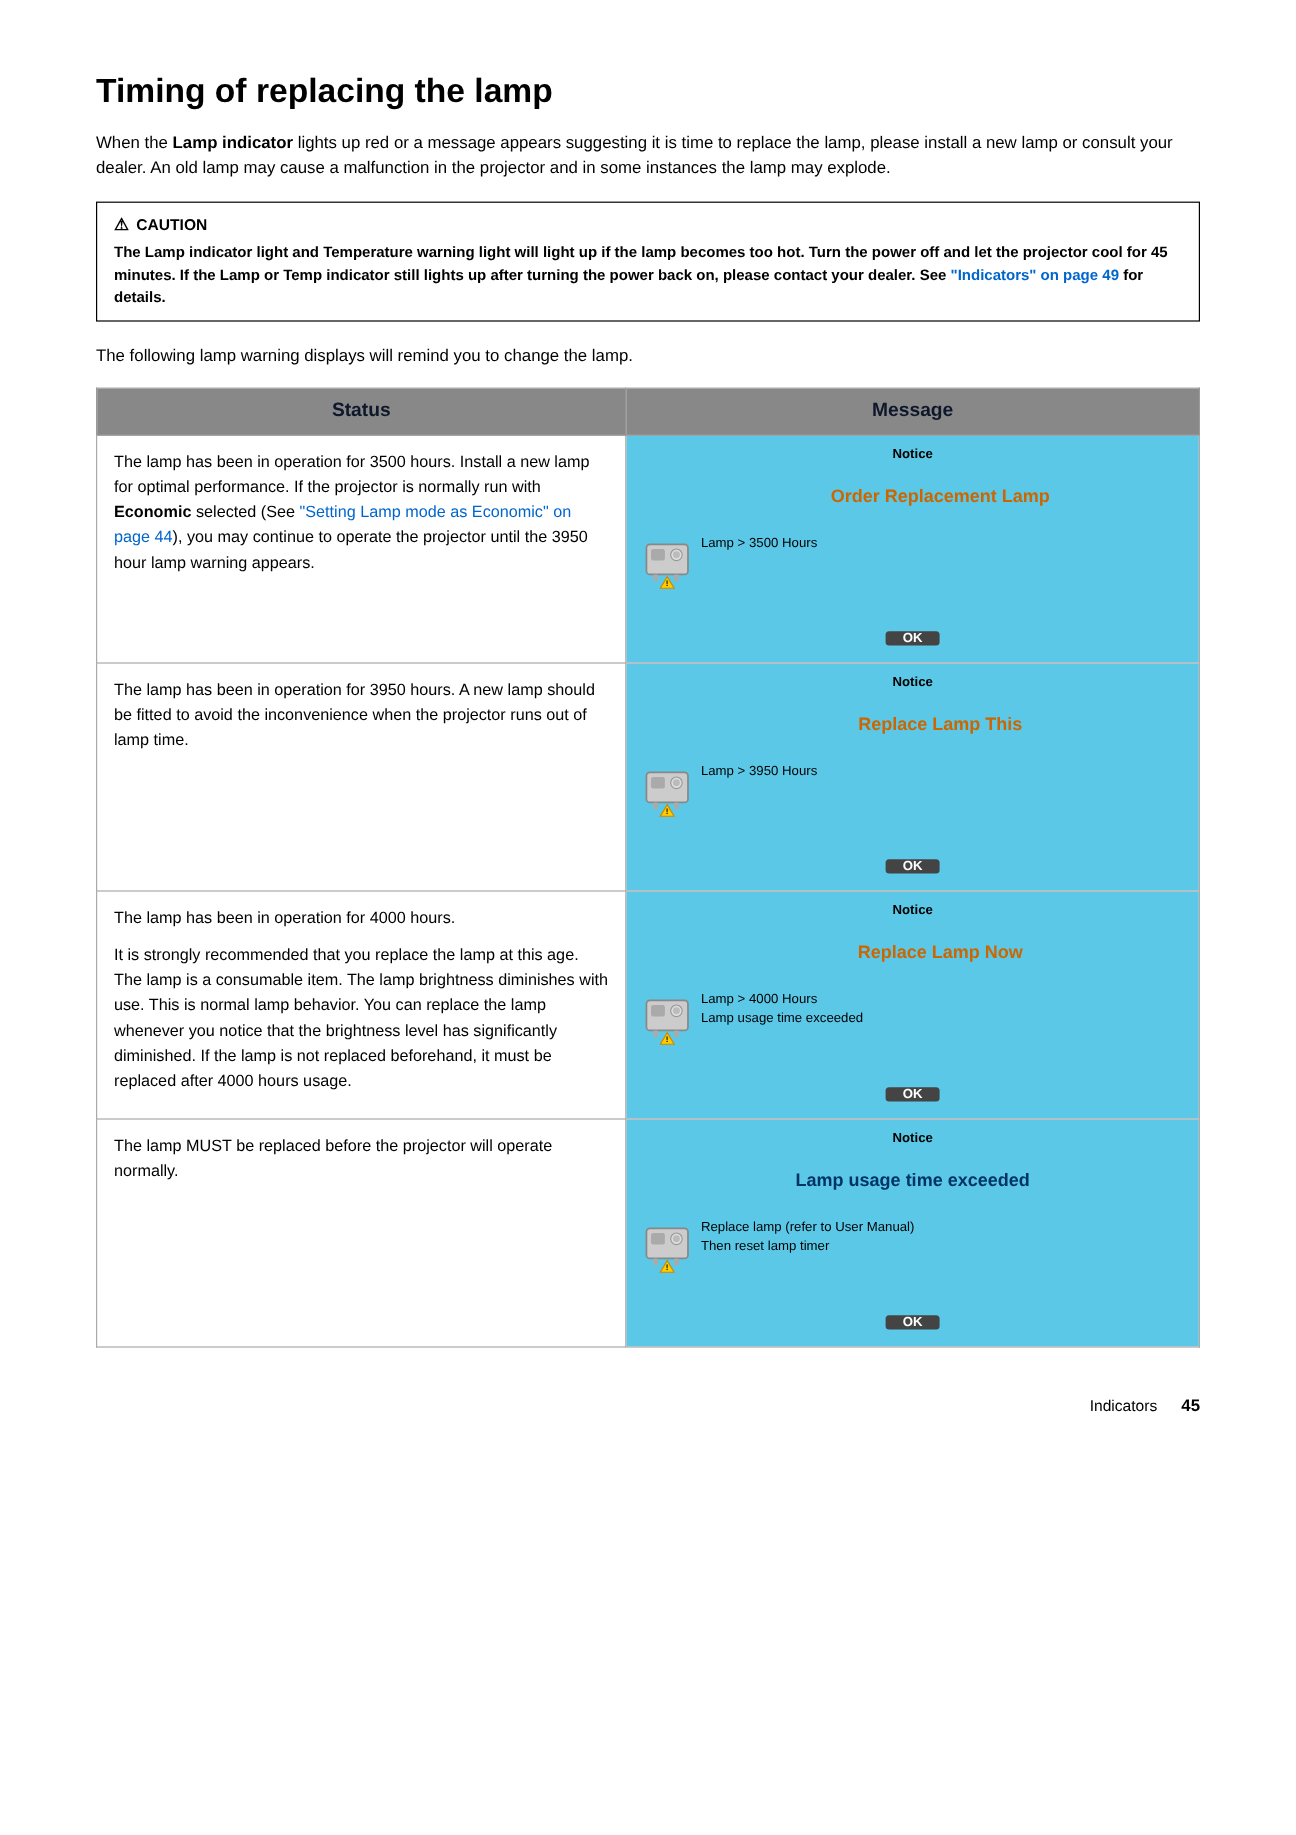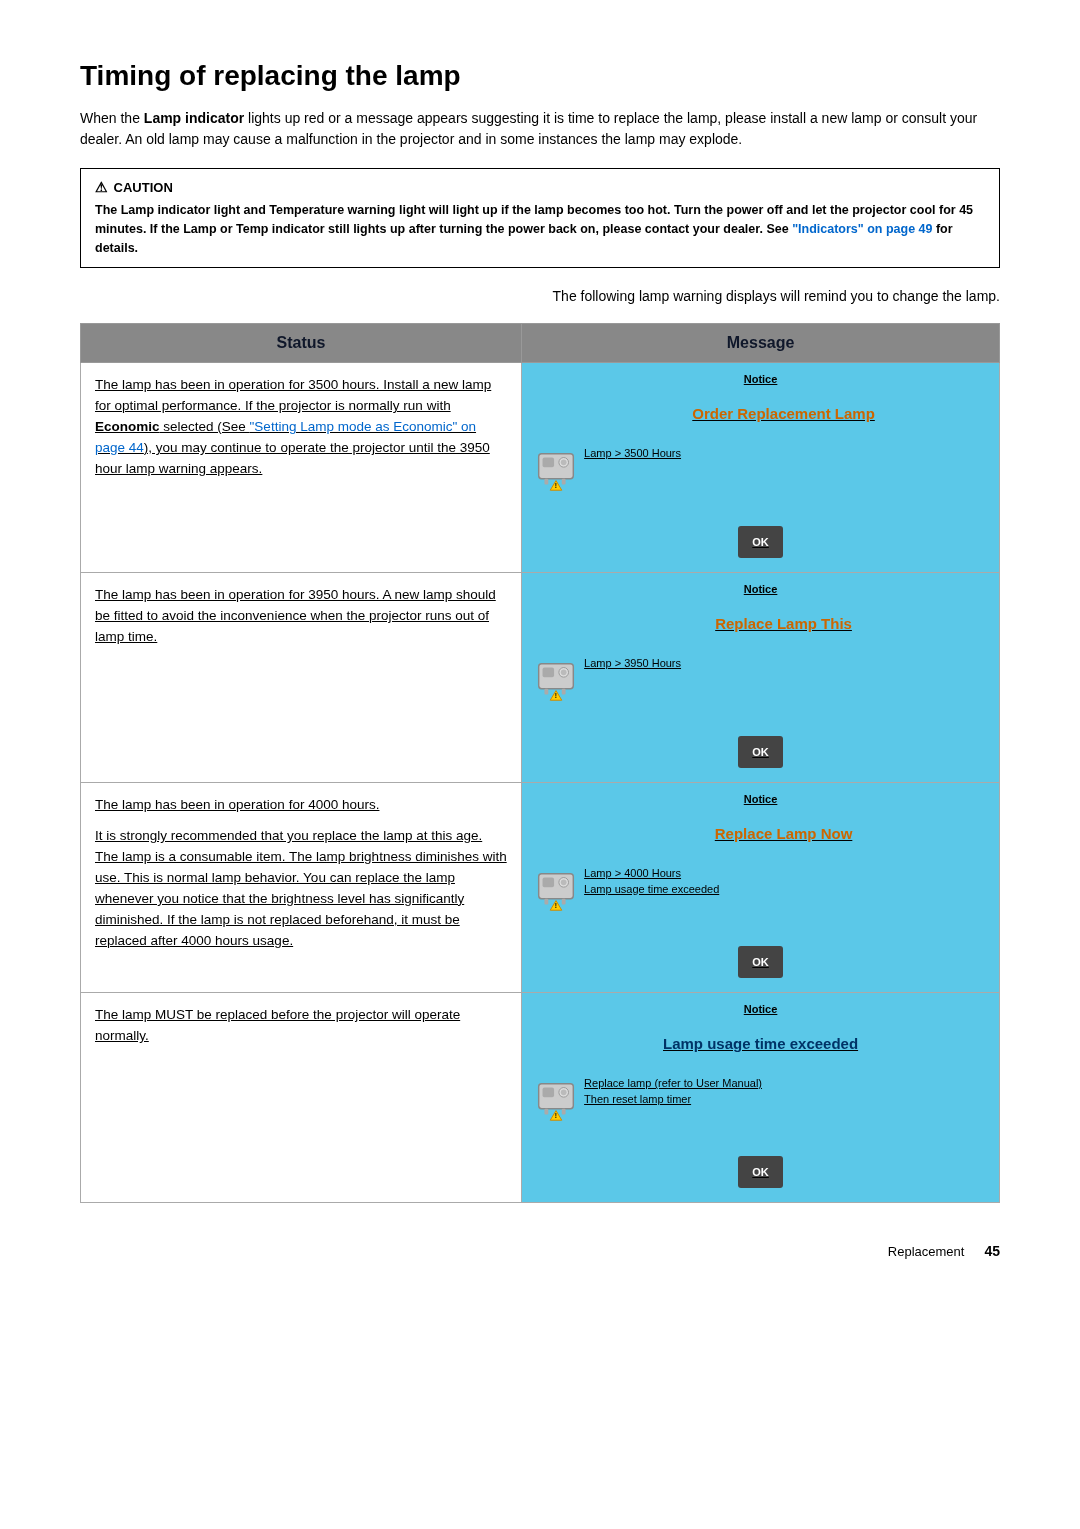--- a/index.html
+++ b/index.html
@@ -42,42 +42,40 @@
       font-weight: bold;
       line-height: 1.5;
     }
     .caution-body a {
       color: #0066cc;
       text-decoration: none;
     }
     .following-text {
       margin-bottom: 16px;
       line-height: 1.5;
-      text-align: right;
     }
     
     .warn-table {
       width: 100%;
       border-collapse: collapse;
       margin-bottom: 40px;
     }
     .warn-table th {
       background: #888;
       color: #0f172a;
       font-weight: bold;
       font-size: 16px;
       padding: 10px 16px;
       text-align: center;
       border: 1px solid #999;
     }
     .warn-table td {
       border: 1px solid #aaa;
       vertical-align: top;
       padding: 12px 14px;
-      text-decoration: underline;
     }
     .warn-table td.status-cell {
       width: 48%;
       font-size: 13.5px;
       line-height: 1.55;
     }
     .warn-table td.message-cell {
       width: 52%;
       background: #5bc8e8;
       padding: 0;
@@ -126,21 +124,21 @@
     .message-sub {
       font-size: 11px;
       color: #000;
       line-height: 1.4;
     }
     .ok-btn {
       background: #444;
       color: #fff;
       font-size: 11px;
       font-weight: bold;
-      padding: 10px 14px;
+      padding: 0 14px;
       border-radius: 3px;
       margin-top: 4px;
       display: inline-block;
       align-self: center;
     }
     .status-link {
       color: #0066cc;
       text-decoration: none;
     }
     
@@ -329,15 +327,15 @@
             </div>
           </div>
           <div class="ok-btn">OK</div>
         </div>
       </td>
     </tr>
   </tbody>
 </table>
 
 <div class="footer">
-  <span style="margin-right:20px;">Replacement</span>
+  <span style="margin-right:20px;">Indicators</span>
   <span class="footer-page">45</span>
 </div>
 
 </body></html>

